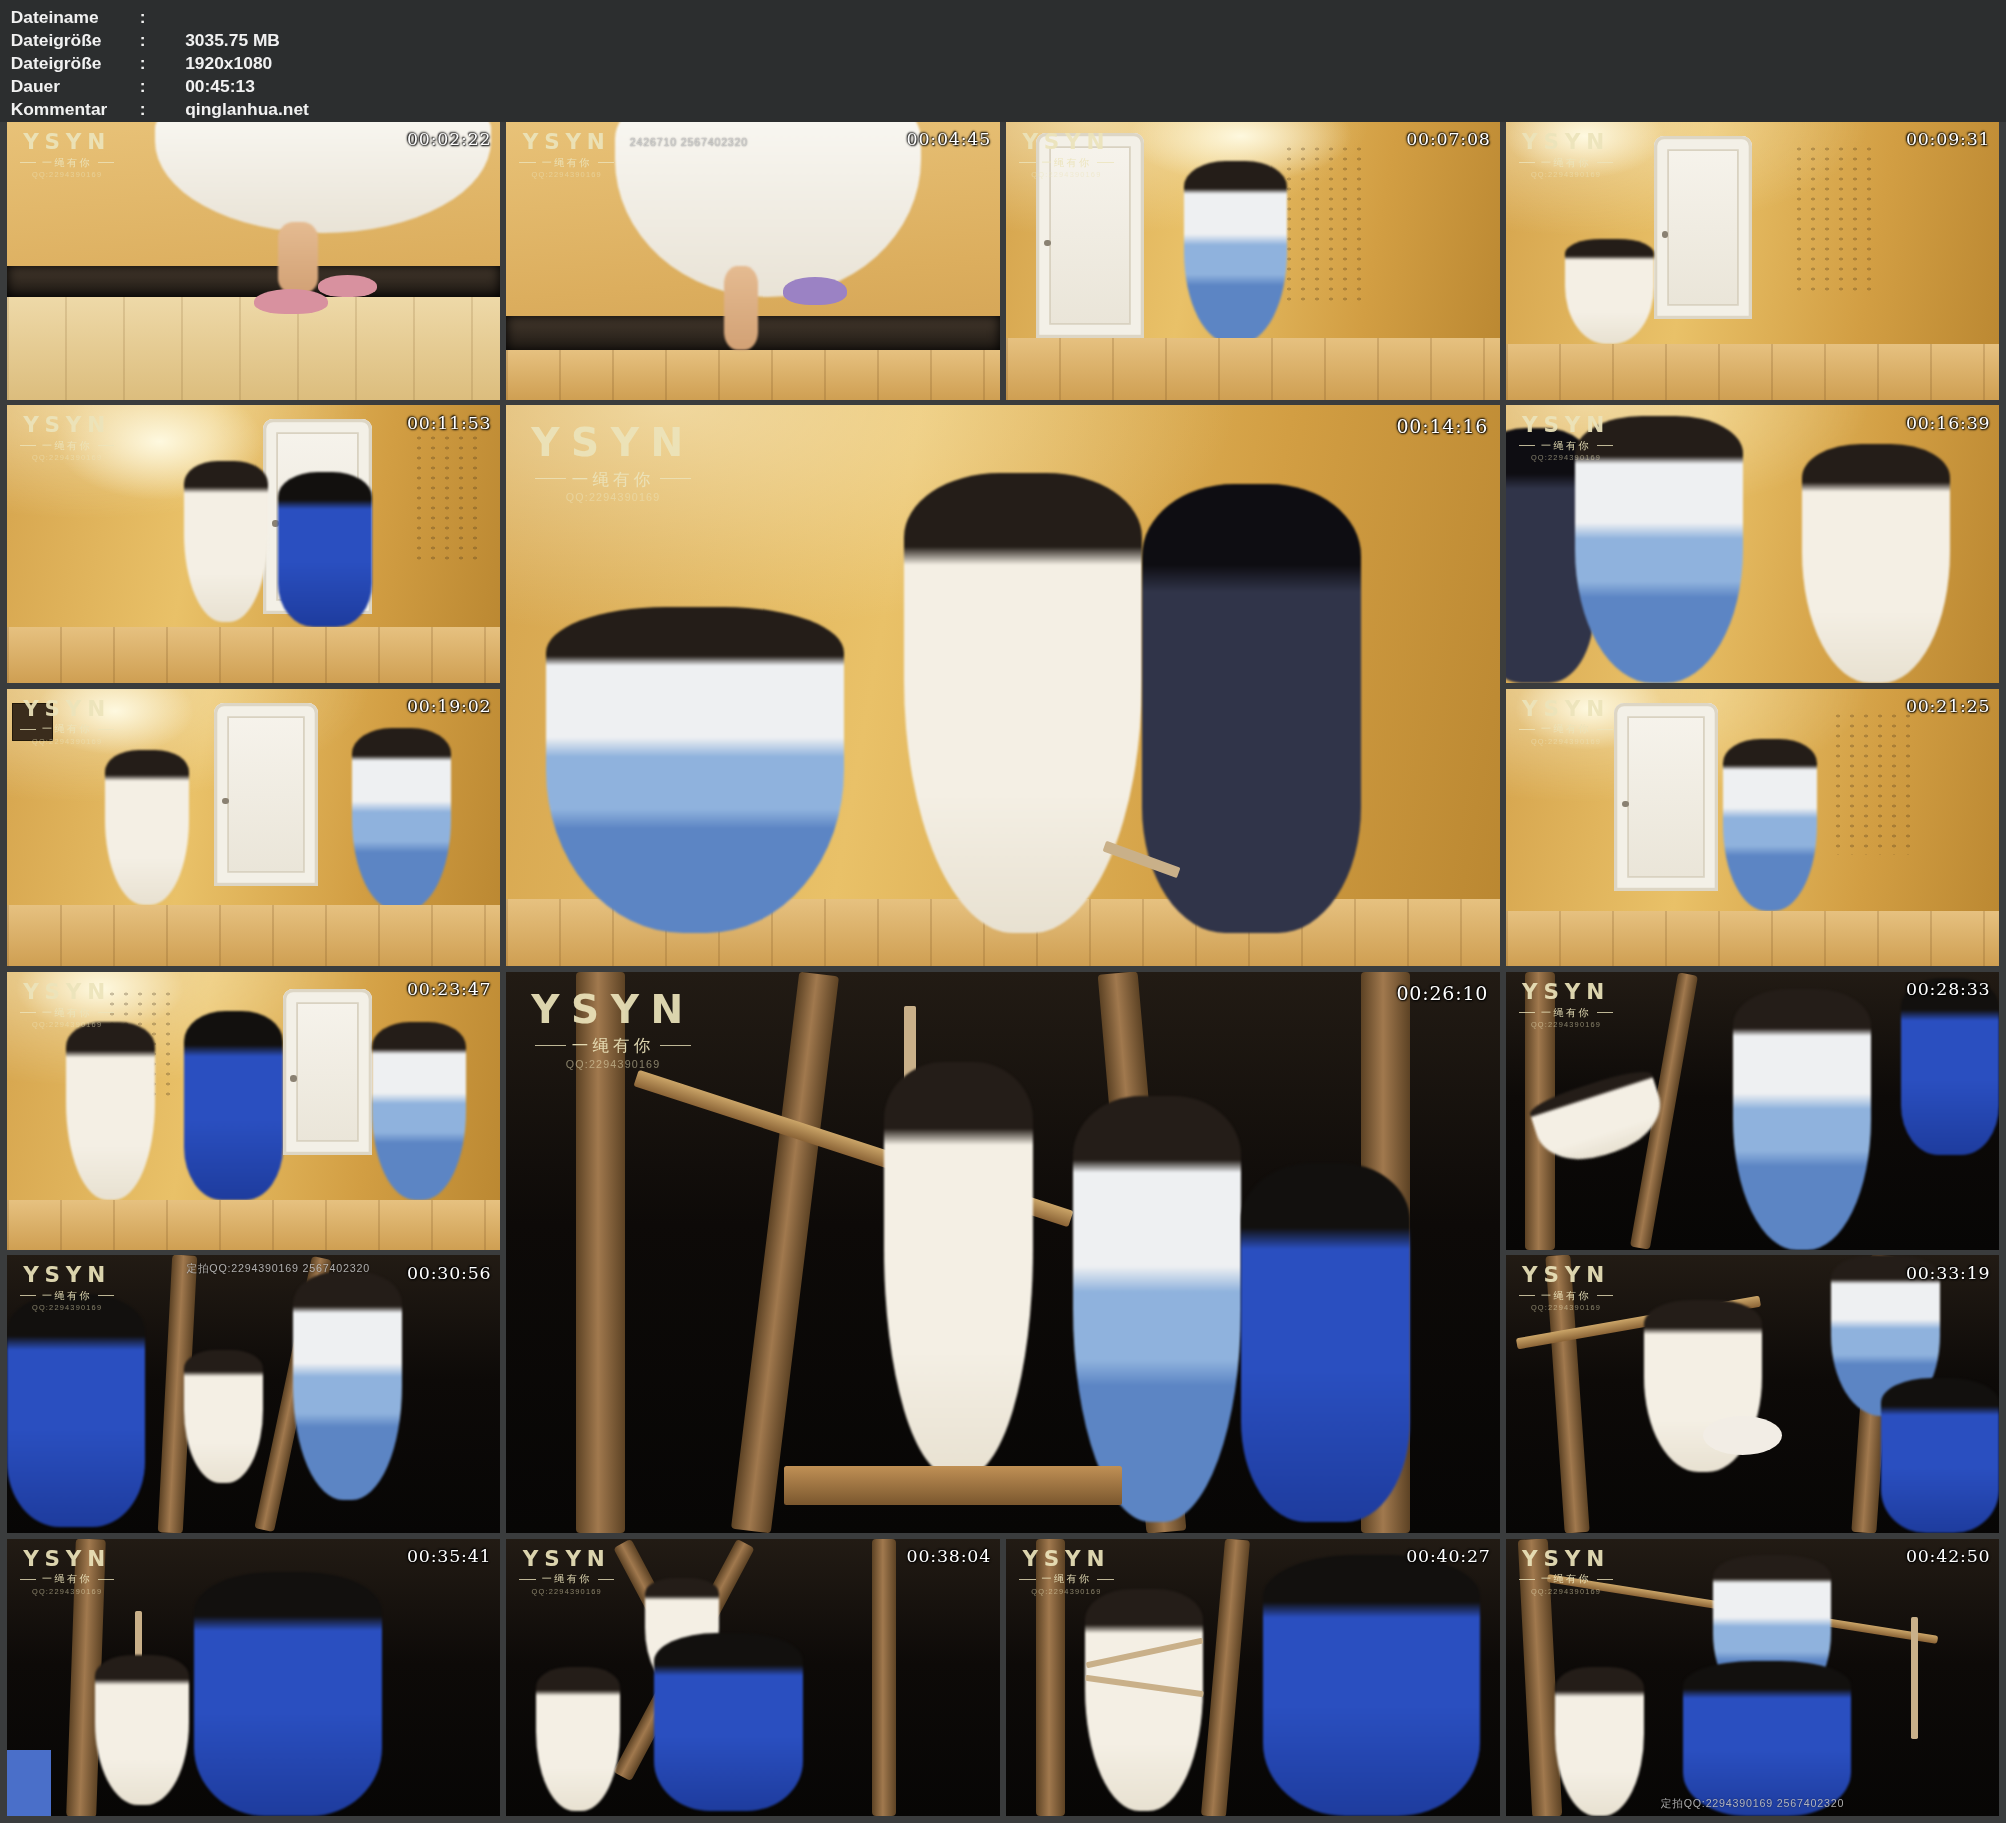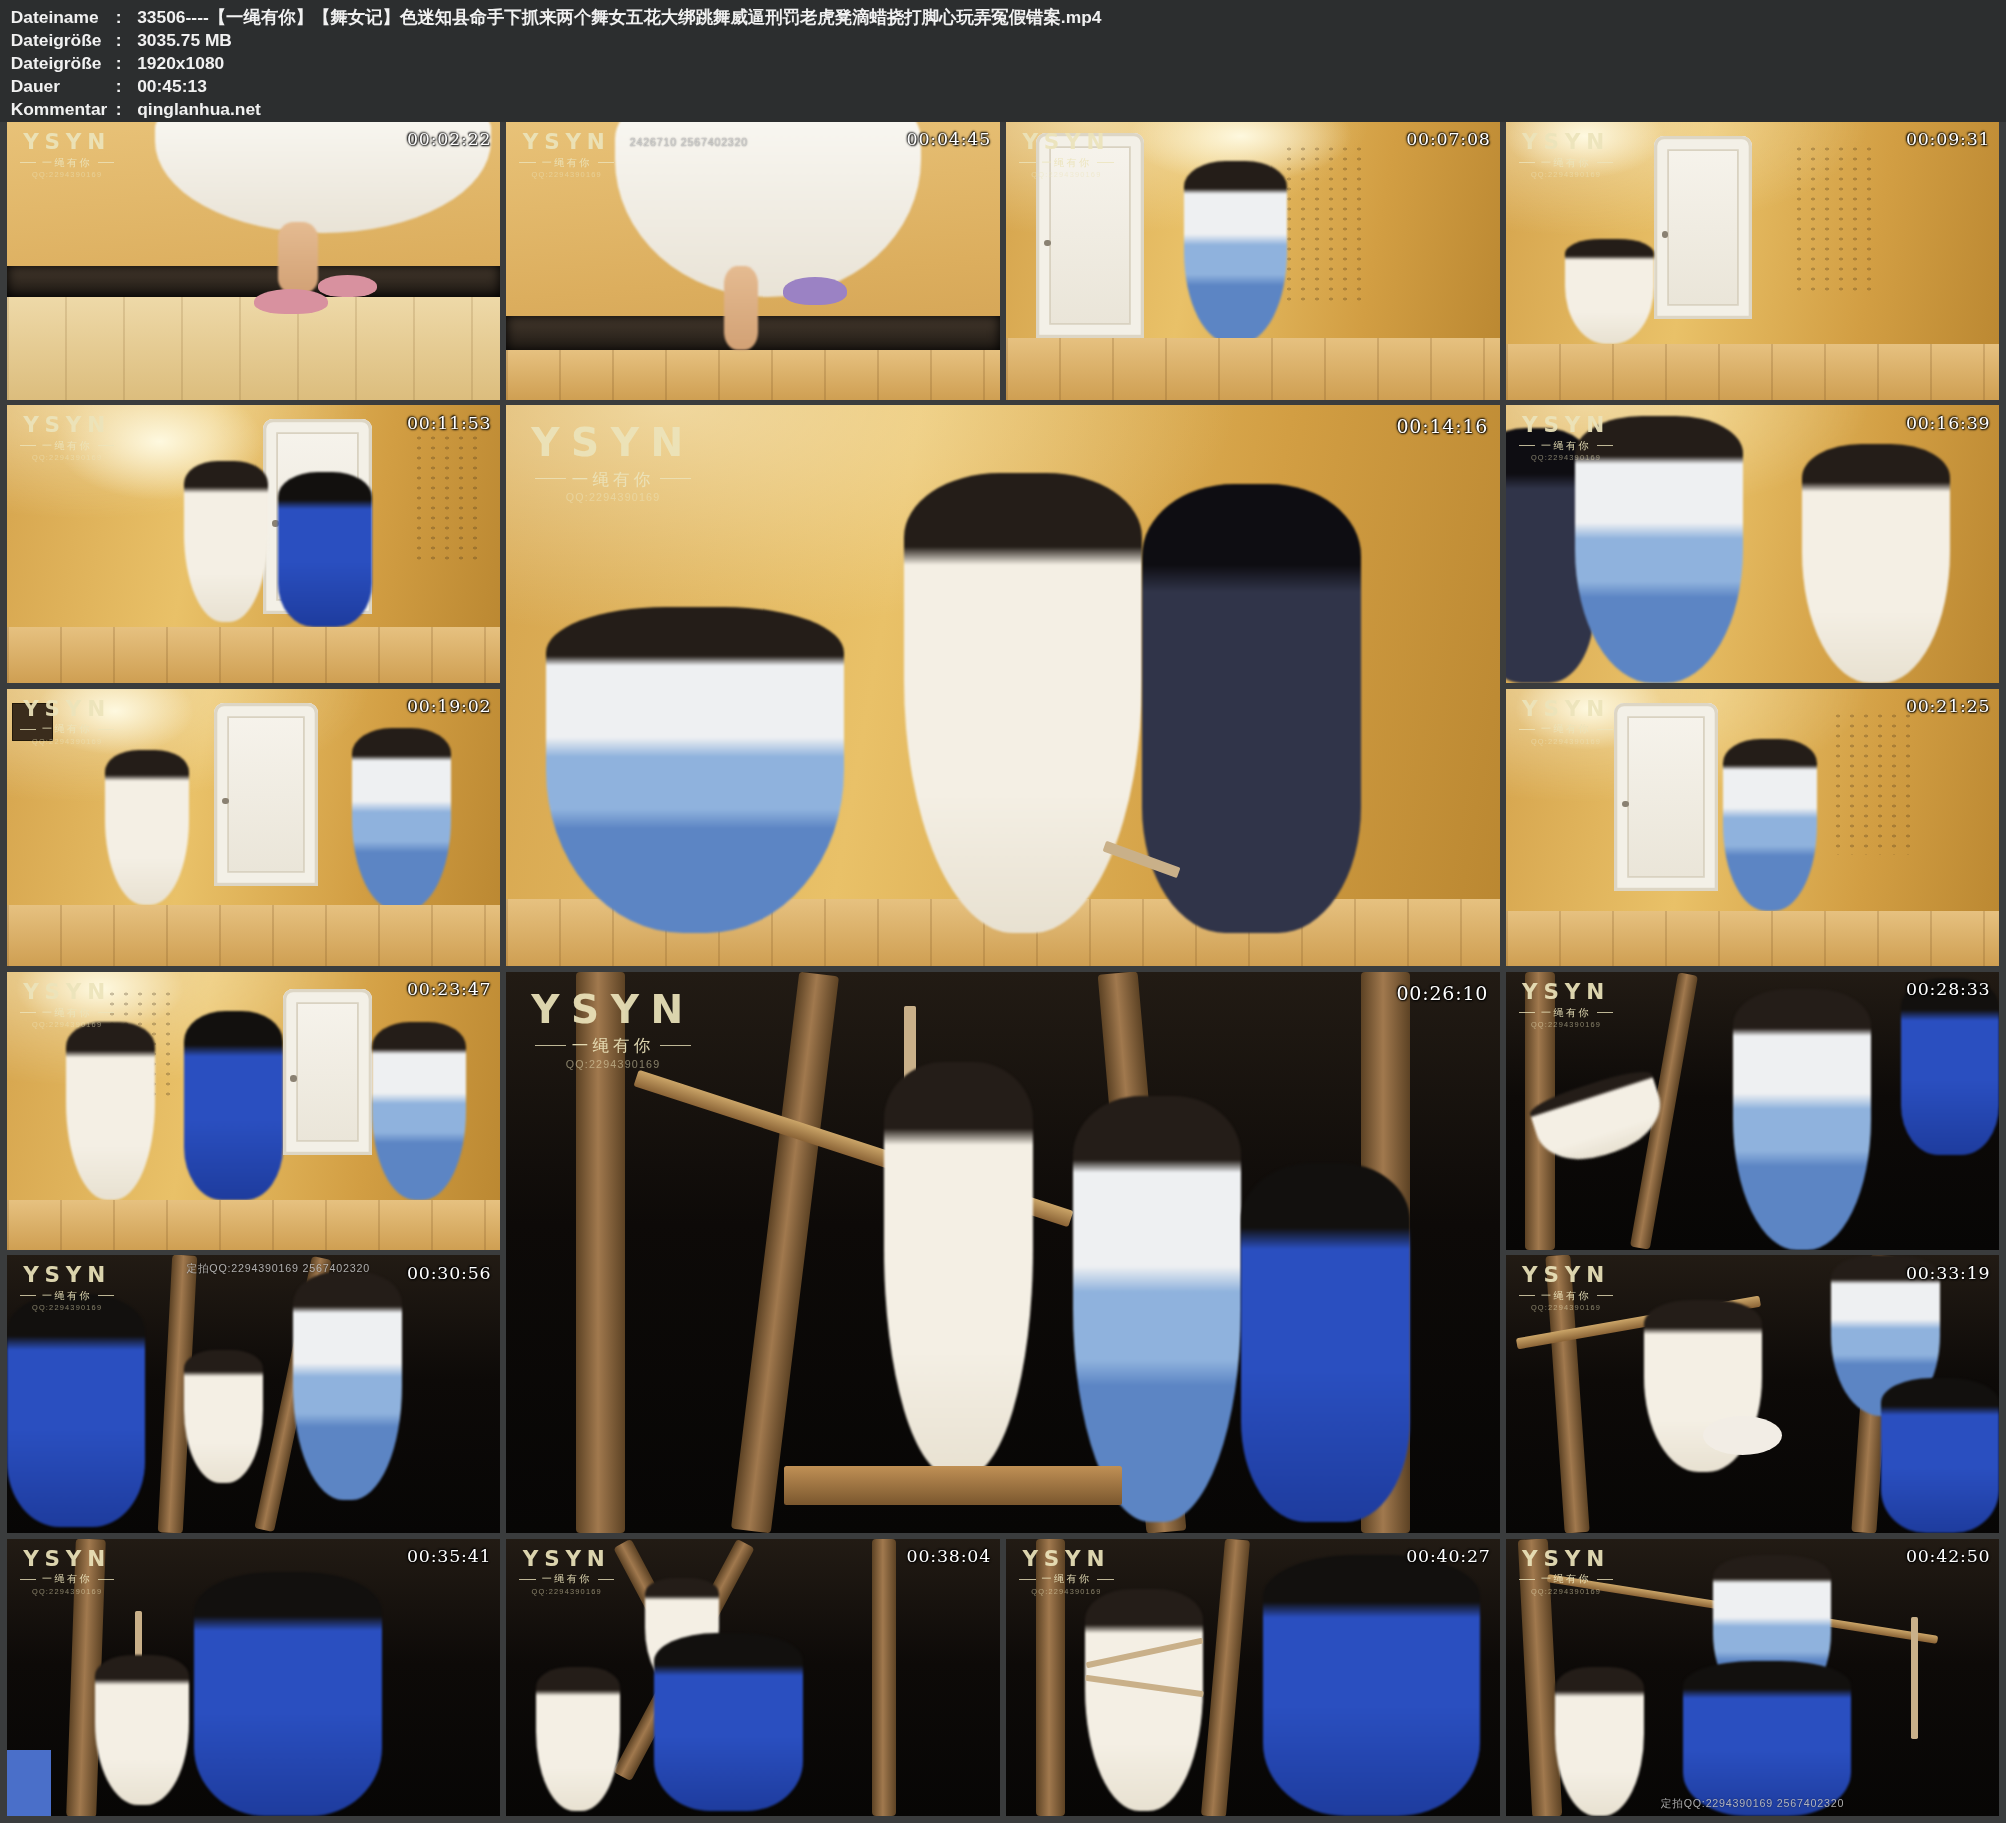--- a/index.html
+++ b/index.html
@@ -2,21 +2,21 @@
 <html style="font-size:13.2px"><head>
 <meta charset="utf-8">
 <style>
   html,body{margin:0;padding:0;background:#3a3c3d;}
   .page{position:relative;width:2006px;height:1823px;overflow:hidden;background:#3a3c3d;
         font-family:"Liberation Sans",sans-serif;}
 
   
   .header{position:absolute;top:0;left:0;width:100%;height:122px;background:#2c2e2f;
           color:#f1f1f1;font-weight:bold;font-size:17.4px;line-height:23px;padding-top:5.8px;box-sizing:border-box;}
-  .hrow{display:flex;white-space:nowrap;padding-left:10.7px;}
+  .hrow{display:flex;white-space:nowrap;padding-left:10.7px;gap:24px;}
   .hlabel{display:inline-block;width:105px;}
   .hcolon{display:inline-block;width:21.5px;text-align:left;}
   .hvalue{display:inline-block;}
 
   
   .grid{position:absolute;top:122px;left:0;right:0;bottom:0;display:grid;
         grid-template-columns:repeat(4,1fr);grid-template-rows:repeat(6,1fr);
         gap:5.8px;padding:0 6.6px 6.6px 6.6px;}
   .thumb{position:relative;overflow:hidden;}
 
@@ -88,21 +88,20 @@
 </style>
 </head>
 <body>
 
 <div class="page">
 
   <div class="header">
     <div class="hrow">
       <span class="hlabel">Dateiname</span>
         <span class="hcolon">:</span>
-        <span class="hvalue">33506----【一绳有你】【舞女记】色迷知县命手下抓来两个舞女五花大绑跳舞威逼刑罚老虎凳滴蜡挠打脚心玩弄冤假错案.mp4</span>
     </div>
     <div class="hrow">
       <span class="hlabel">Dateigröße</span>
         <span class="hcolon">:</span>
         <span class="hvalue">3035.75 MB</span>
     </div>
     <div class="hrow">
       <span class="hlabel">Dateigröße</span>
         <span class="hcolon">:</span>
         <span class="hvalue">1920x1080</span>

